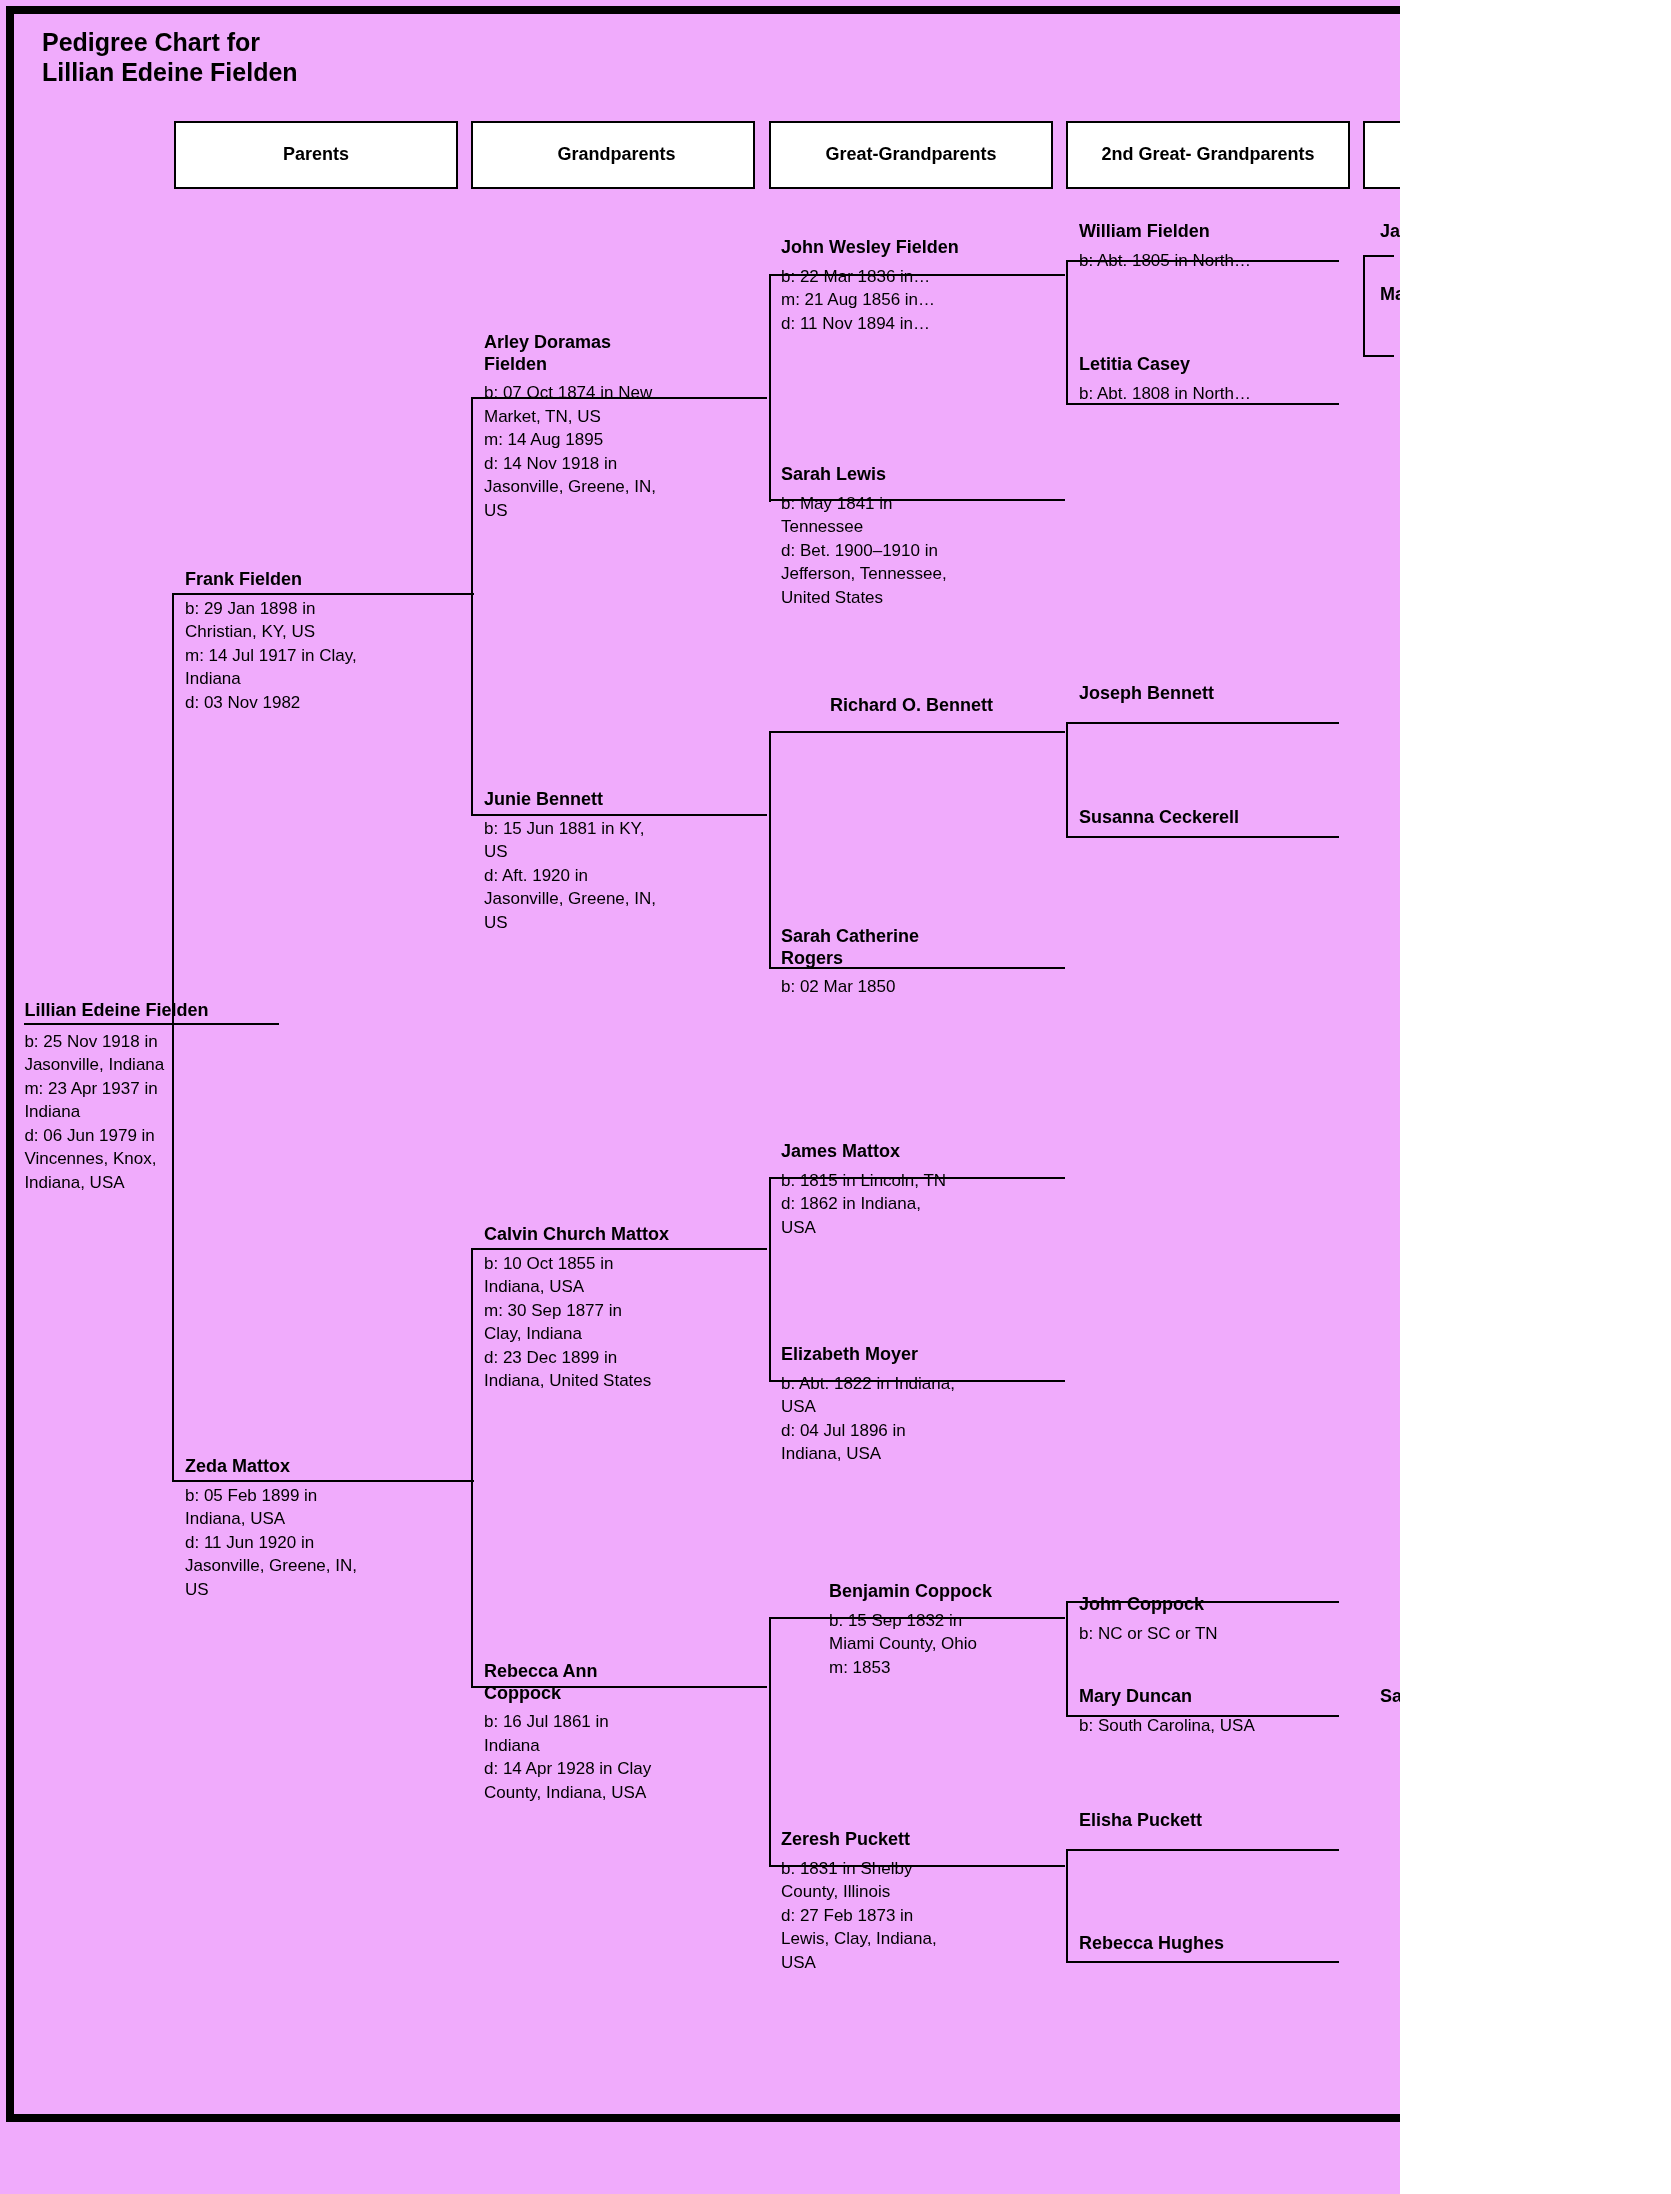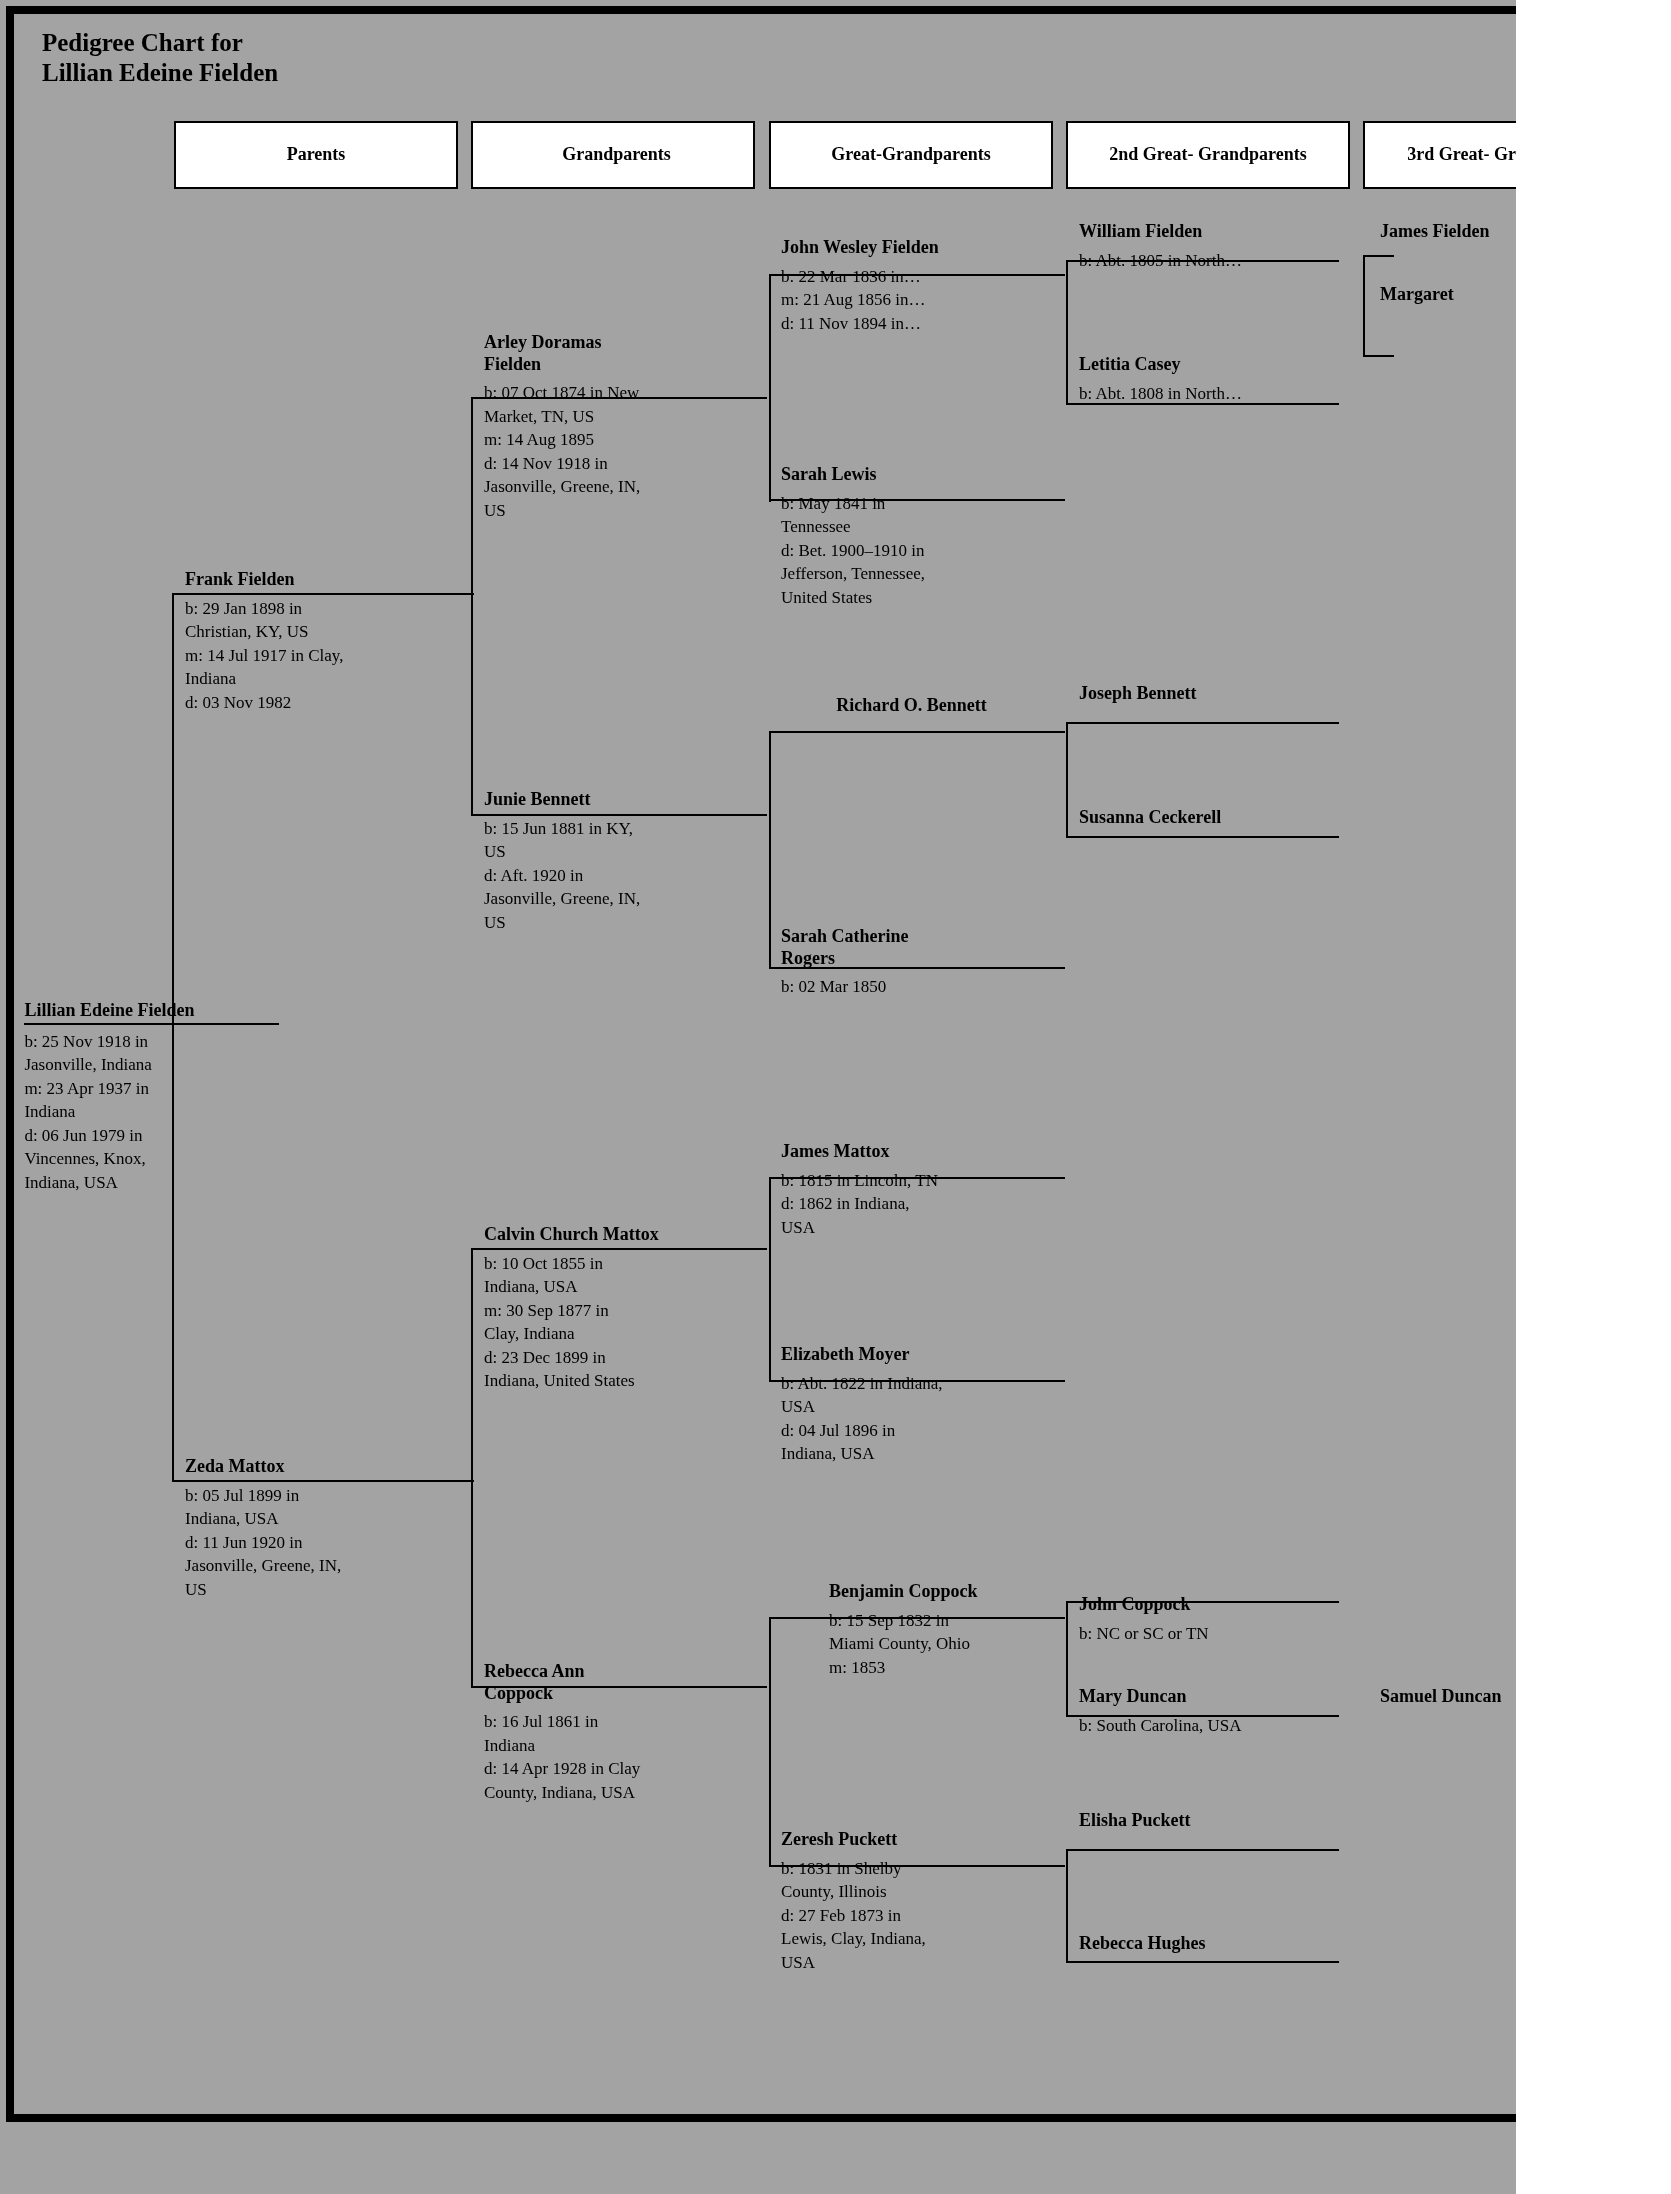--- a/index.html
+++ b/index.html
@@ -2,24 +2,24 @@
 <html style="font-size:9.3px"><head>
 <meta charset="utf-8">
 <style>
   html, body {
     margin: 0;
     padding: 0;
     background: #ffffff;
   }
   #page {
     position: relative;
-    width: 1516px;
+    width: 1400px;
     height: 2194px;
-    background: #a3a3a3;
-    font-family: Liberation Serif, serif;
+    background: #f0abfc;
+    font-family: Liberation Sans, sans-serif;
     overflow: hidden;
   }
   
   #frame {
     position: absolute;
     left: 5.8px;
     top: 5.8px;
     width: 1660px;
     height: 2116px;
     border: 8.1px solid #000000;
@@ -166,21 +166,21 @@
     <div class="pname nopad">Frank Fielden</div>
     <div class="pdetail nopad">b: 29 Jan 1898 in
 Christian, KY, US
 m: 14 Jul 1917 in Clay,
 Indiana
 d: 03 Nov 1982</div>
   </div>
 
   <div class="person" style="left:185px; top:1456px; width:273px;">
     <div class="pname nopad">Zeda Mattox</div>
-    <div class="pdetail nopad">b: 05 Jul 1899 in
+    <div class="pdetail nopad">b: 05 Feb 1899 in
 Indiana, USA
 d: 11 Jun 1920 in
 Jasonville, Greene, IN,
 US</div>
   </div>
 
   <div class="person" style="left:484px; top:332px; width:279px;">
     <div class="pname nopad">Arley Doramas
 Fielden</div>
     <div class="pdetail nopad">b: 07 Oct 1874 in New

